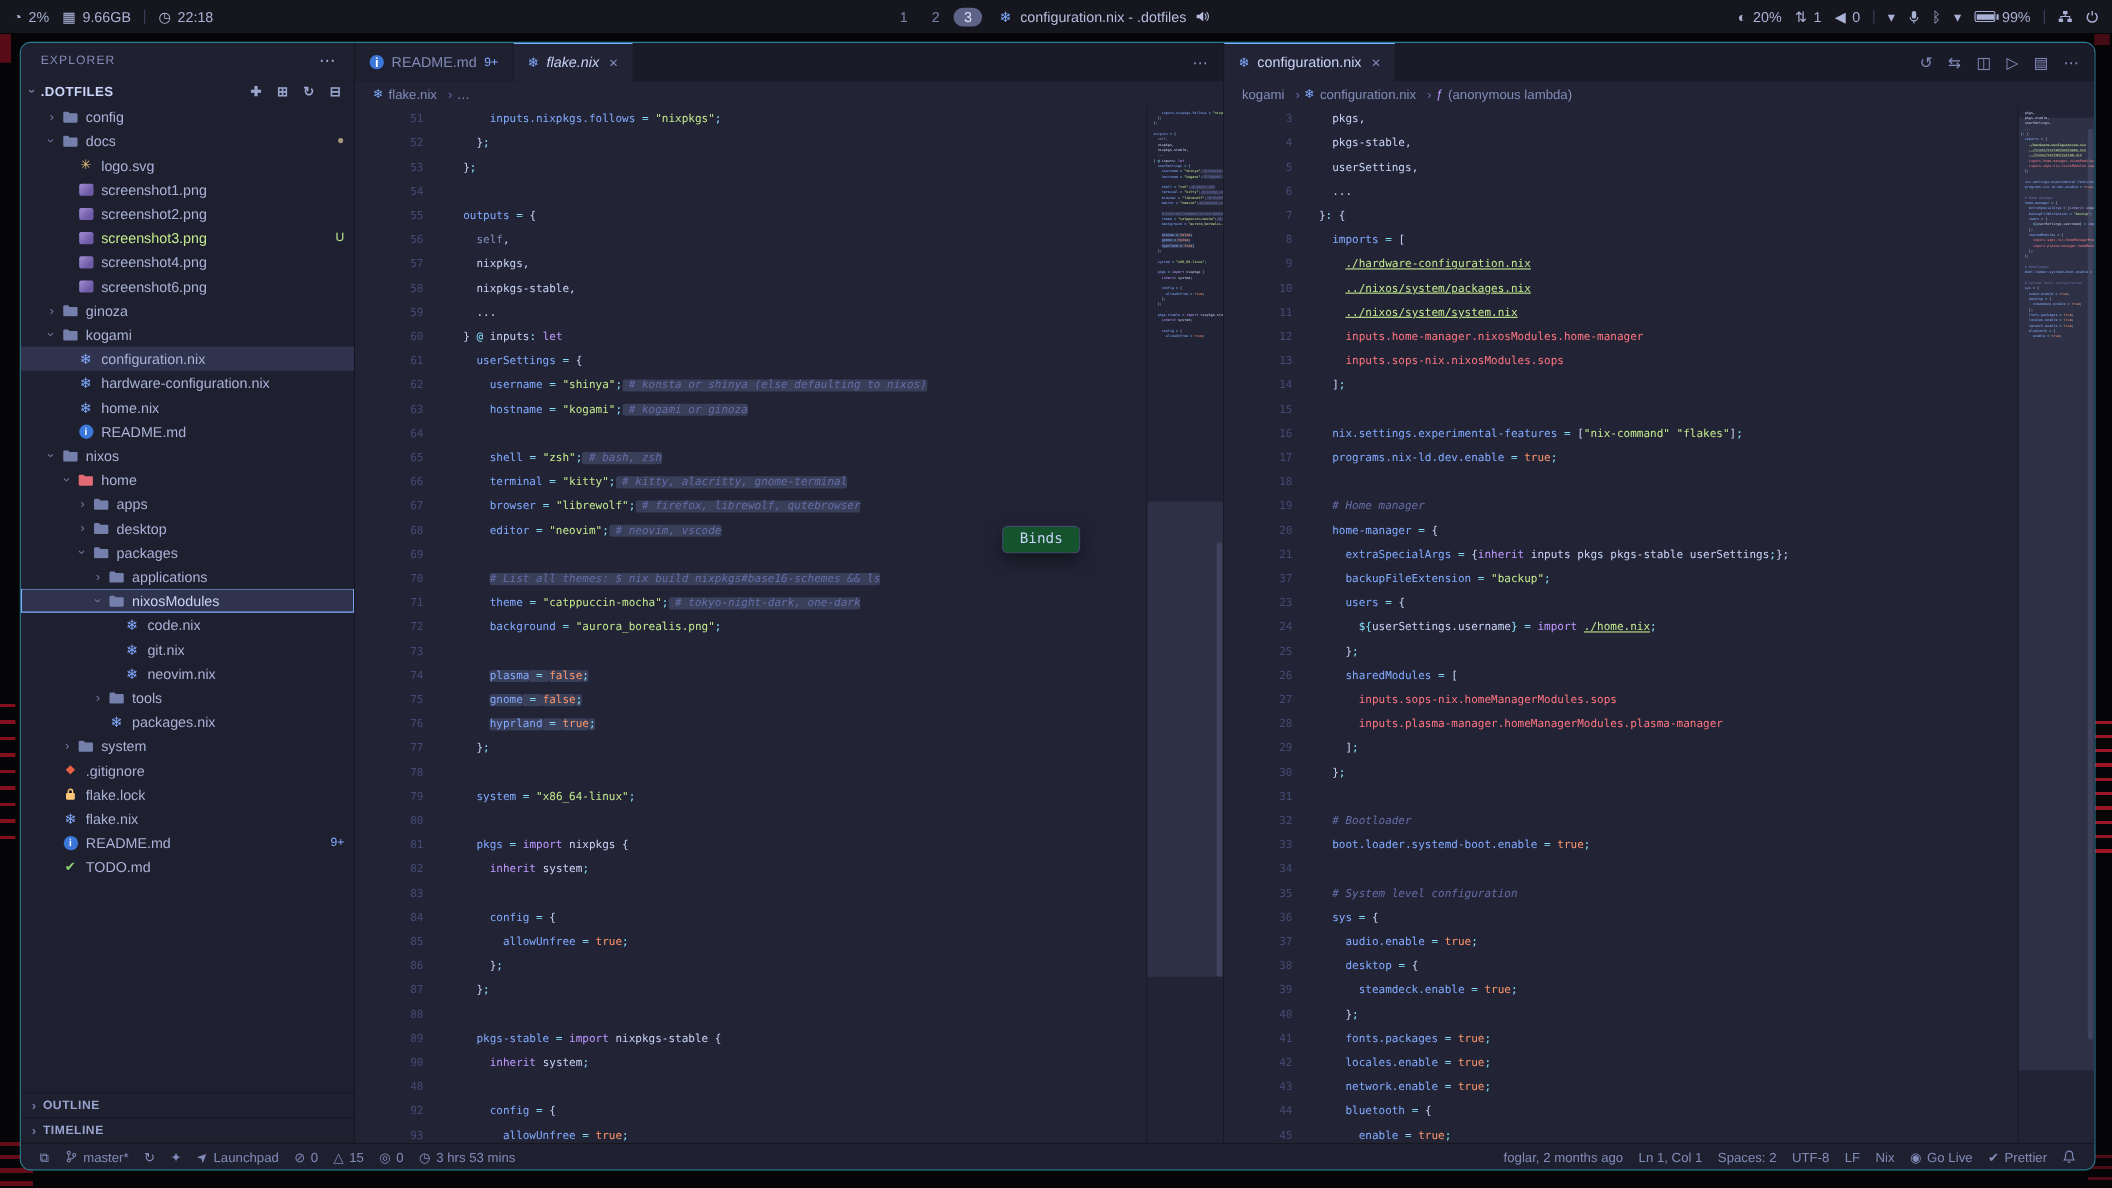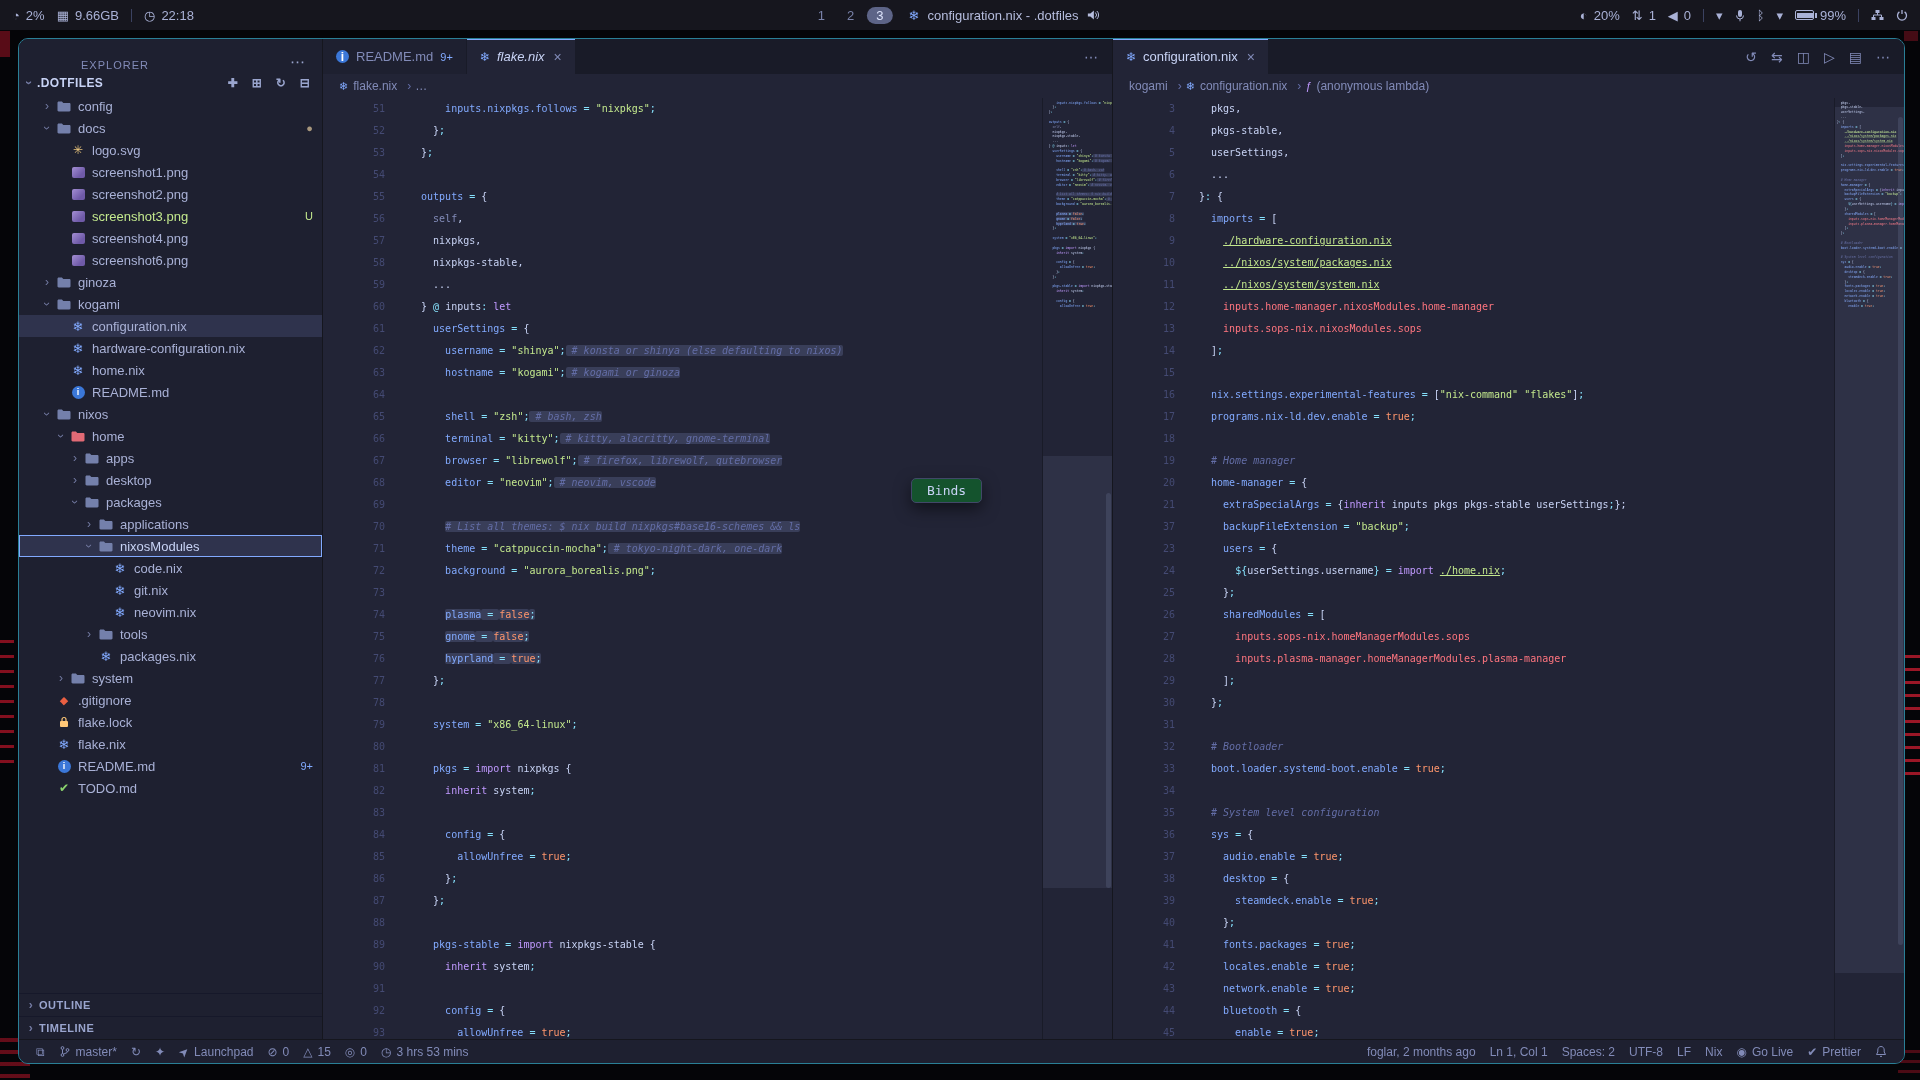--- a/index.html
+++ b/index.html
@@ -51,22 +51,22 @@
   .window {
     position:absolute; top:38px; left:18px; right:15px; bottom:16px;
     background:#1e2030; border:1px solid #2a7f96; border-radius:10px;
     overflow:hidden; display:flex; flex-direction:column; z-index:5;
   }
   .main { flex:1; display:flex; min-height:0; }
 
   
   .sidebar { width:304px; flex-shrink:0; background:#1e2030; border-right:1px solid #15161e;
              display:flex; flex-direction:column; min-height:0; }
-  .sb-title { height:32px; display:flex; align-items:flex-end; padding:0 16px 0 18px;
-              font-size:11px; letter-spacing:1px; color:#828bb8;margin-left:44px; }
+  .sb-title { height:32px; display:flex; align-items:center; padding:0 16px 0 18px;
+              font-size:11px; letter-spacing:1px; color:#828bb8; }
   .sb-title .more { margin-left:auto; font-size:15px; color:#9aa5ce; }
   .section-header { height:24px; display:flex; align-items:center; padding:0 10px 0 2px;
                     font-size:12px; font-weight:bold; color:#c8d3f5; letter-spacing:.4px; }
   .section-actions { margin-left:auto; display:flex; gap:10px; color:#9aa5ce; font-size:12px; }
   .section-actions .icon { width:14px; }
   .chev { width:16px; flex-shrink:0; color:#737aa2; font-size:12px;
           display:inline-flex; justify-content:center; }
   .chev::before { content:"›"; display:inline-block; }
   .chev.open::before { transform:rotate(90deg); }
   .tree { flex:1; overflow:hidden; font-size:13px; color:#a9b1d6; }
@@ -599,21 +599,21 @@
                 <div class="ln">81</div>
                 <div class="ln">82</div>
                 <div class="ln">83</div>
                 <div class="ln">84</div>
                 <div class="ln">85</div>
                 <div class="ln">86</div>
                 <div class="ln">87</div>
                 <div class="ln">88</div>
                 <div class="ln">89</div>
                 <div class="ln">90</div>
-                <div class="ln">91</div>
+                <div class="ln">48</div>
                 <div class="ln">92</div>
                 <div class="ln">93</div>
               </div>
               <div class="code-content"><div class="cl"><span class="tok pr">      inputs.nixpkgs.follows</span><span class="tok op"> = </span><span class="tok st">"nixpkgs"</span><span class="tok op">;</span></div><div class="cl"><span class="tok pu">    }</span><span class="tok op">;</span></div><div class="cl"><span class="tok pu">  }</span><span class="tok op">;</span></div><div class="cl"></div><div class="cl"><span class="tok pr">  outputs</span><span class="tok op"> = </span><span class="tok pu">{</span></div><div class="cl"><span class="tok dm">    self</span><span class="tok pu">,</span></div><div class="cl"><span class="tok fg">    nixpkgs</span><span class="tok pu">,</span></div><div class="cl"><span class="tok fg">    nixpkgs-stable</span><span class="tok pu">,</span></div><div class="cl"><span class="tok fg">    ...</span></div><div class="cl"><span class="tok pu">  } </span><span class="tok op">@</span><span class="tok fg"> inputs</span><span class="tok op">:</span><span class="tok kw"> let</span></div><div class="cl"><span class="tok pr">    userSettings</span><span class="tok op"> = </span><span class="tok pu">{</span></div><div class="cl"><span class="tok pr">      username</span><span class="tok op"> = </span><span class="tok st">"shinya"</span><span class="tok op">;</span><span class="tok cm sel"> # konsta or shinya (else defaulting to nixos)</span></div><div class="cl"><span class="tok pr">      hostname</span><span class="tok op"> = </span><span class="tok st">"kogami"</span><span class="tok op">;</span><span class="tok cm sel"> # kogami or ginoza</span></div><div class="cl"></div><div class="cl"><span class="tok pr">      shell</span><span class="tok op"> = </span><span class="tok st">"zsh"</span><span class="tok op">;</span><span class="tok cm sel"> # bash, zsh</span></div><div class="cl"><span class="tok pr">      terminal</span><span class="tok op"> = </span><span class="tok st">"kitty"</span><span class="tok op">;</span><span class="tok cm sel"> # kitty, alacritty, gnome-terminal</span></div><div class="cl"><span class="tok pr">      browser</span><span class="tok op"> = </span><span class="tok st">"librewolf"</span><span class="tok op">;</span><span class="tok cm sel"> # firefox, librewolf, qutebrowser</span></div><div class="cl"><span class="tok pr">      editor</span><span class="tok op"> = </span><span class="tok st">"neovim"</span><span class="tok op">;</span><span class="tok cm sel"> # neovim, vscode</span></div><div class="cl"></div><div class="cl"><span class="tok fg">      </span><span class="tok cm sel"># List all themes: $ nix build nixpkgs#base16-schemes &amp;&amp; ls</span></div><div class="cl"><span class="tok pr">      theme</span><span class="tok op"> = </span><span class="tok st">"catppuccin-mocha"</span><span class="tok op">;</span><span class="tok cm sel"> # tokyo-night-dark, one-dark</span></div><div class="cl"><span class="tok pr">      background</span><span class="tok op"> = </span><span class="tok st">"aurora_borealis.png"</span><span class="tok op">;</span></div><div class="cl"></div><div class="cl"><span class="tok fg">      </span><span class="tok pr sel">plasma</span><span class="tok op sel"> = </span><span class="tok bo sel">false</span><span class="tok op sel">;</span></div><div class="cl"><span class="tok fg">      </span><span class="tok pr sel">gnome</span><span class="tok op sel"> = </span><span class="tok bo sel">false</span><span class="tok op sel">;</span></div><div class="cl"><span class="tok fg">      </span><span class="tok pr sel">hyprland</span><span class="tok op sel"> = </span><span class="tok bo sel">true</span><span class="tok op sel">;</span></div><div class="cl"><span class="tok pu">    }</span><span class="tok op">;</span></div><div class="cl"></div><div class="cl"><span class="tok pr">    system</span><span class="tok op"> = </span><span class="tok st">"x86_64-linux"</span><span class="tok op">;</span></div><div class="cl"></div><div class="cl"><span class="tok pr">    pkgs</span><span class="tok op"> = </span><span class="tok kw">import</span><span class="tok fg"> nixpkgs </span><span class="tok pu">{</span></div><div class="cl"><span class="tok kw">      inherit</span><span class="tok fg"> system</span><span class="tok op">;</span></div><div class="cl"></div><div class="cl"><span class="tok pr">      config</span><span class="tok op"> = </span><span class="tok pu">{</span></div><div class="cl"><span class="tok pr">        allowUnfree</span><span class="tok op"> = </span><span class="tok bo">true</span><span class="tok op">;</span></div><div class="cl"><span class="tok pu">      }</span><span class="tok op">;</span></div><div class="cl"><span class="tok pu">    }</span><span class="tok op">;</span></div><div class="cl"></div><div class="cl"><span class="tok pr">    pkgs-stable</span><span class="tok op"> = </span><span class="tok kw">import</span><span class="tok fg"> nixpkgs-stable </span><span class="tok pu">{</span></div><div class="cl"><span class="tok kw">      inherit</span><span class="tok fg"> system</span><span class="tok op">;</span></div><div class="cl"></div><div class="cl"><span class="tok pr">      config</span><span class="tok op"> = </span><span class="tok pu">{</span></div><div class="cl"><span class="tok pr">        allowUnfree</span><span class="tok op"> = </span><span class="tok bo">true</span><span class="tok op">;</span></div></div>
             </div>
             <div class="minimap">
               <div class="minimap-content"><div class="cl"><span class="tok pr">      inputs.nixpkgs.follows</span><span class="tok op"> = </span><span class="tok st">"nixpkgs"</span></div><div class="cl"><span class="tok pu">    }</span><span class="tok op">;</span></div><div class="cl"><span class="tok pu">  }</span><span class="tok op">;</span></div><div class="cl"></div><div class="cl"><span class="tok pr">  outputs</span><span class="tok op"> = </span><span class="tok pu">{</span></div><div class="cl"><span class="tok dm">    self</span><span class="tok pu">,</span></div><div class="cl"><span class="tok fg">    nixpkgs</span><span class="tok pu">,</span></div><div class="cl"><span class="tok fg">    nixpkgs-stable</span><span class="tok pu">,</span></div><div class="cl"><span class="tok fg">    ...</span></div><div class="cl"><span class="tok pu">  } </span><span class="tok op">@</span><span class="tok fg"> inputs</span><span class="tok op">:</span><span class="tok kw"> let</span></div><div class="cl"><span class="tok pr">    userSettings</span><span class="tok op"> = </span><span class="tok pu">{</span></div><div class="cl"><span class="tok pr">      username</span><span class="tok op"> = </span><span class="tok st">"shinya"</span><span class="tok op">;</span><span class="tok cm sel"> # konsta or shinya (else defaulting to nixos)</span></div><div class="cl"><span class="tok pr">      hostname</span><span class="tok op"> = </span><span class="tok st">"kogami"</span><span class="tok op">;</span><span class="tok cm sel"> # kogami or ginoza</span></div><div class="cl"></div><div class="cl"><span class="tok pr">      shell</span><span class="tok op"> = </span><span class="tok st">"zsh"</span><span class="tok op">;</span><span class="tok cm sel"> # bash, zsh</span></div><div class="cl"><span class="tok pr">      terminal</span><span class="tok op"> = </span><span class="tok st">"kitty"</span><span class="tok op">;</span><span class="tok cm sel"> # kitty, alacritty, gnome-terminal</span></div><div class="cl"><span class="tok pr">      browser</span><span class="tok op"> = </span><span class="tok st">"librewolf"</span><span class="tok op">;</span><span class="tok cm sel"> # firefox, librewolf, qutebrowser</span></div><div class="cl"><span class="tok pr">      editor</span><span class="tok op"> = </span><span class="tok st">"neovim"</span><span class="tok op">;</span><span class="tok cm sel"> # neovim, vscode</span></div><div class="cl"></div><div class="cl"><span class="tok fg">      </span><span class="tok cm sel"># List all themes: $ nix build nixpkgs#base16-schemes &amp;&amp; ls</span></div><div class="cl"><span class="tok pr">      theme</span><span class="tok op"> = </span><span class="tok st">"catppuccin-mocha"</span><span class="tok op">;</span><span class="tok cm sel"> # tokyo-night-dark, one-dark</span></div><div class="cl"><span class="tok pr">      background</span><span class="tok op"> = </span><span class="tok st">"aurora_borealis.png"</span></div><div class="cl"></div><div class="cl"><span class="tok fg">      </span><span class="tok pr sel">plasma</span><span class="tok op sel"> = </span><span class="tok bo sel">false</span><span class="tok op sel">;</span></div><div class="cl"><span class="tok fg">      </span><span class="tok pr sel">gnome</span><span class="tok op sel"> = </span><span class="tok bo sel">false</span><span class="tok op sel">;</span></div><div class="cl"><span class="tok fg">      </span><span class="tok pr sel">hyprland</span><span class="tok op sel"> = </span><span class="tok bo sel">true</span><span class="tok op sel">;</span></div><div class="cl"><span class="tok pu">    }</span><span class="tok op">;</span></div><div class="cl"></div><div class="cl"><span class="tok pr">    system</span><span class="tok op"> = </span><span class="tok st">"x86_64-linux"</span><span class="tok op">;</span></div><div class="cl"></div><div class="cl"><span class="tok pr">    pkgs</span><span class="tok op"> = </span><span class="tok kw">import</span><span class="tok fg"> nixpkgs </span><span class="tok pu">{</span></div><div class="cl"><span class="tok kw">      inherit</span><span class="tok fg"> system</span><span class="tok op">;</span></div><div class="cl"></div><div class="cl"><span class="tok pr">      config</span><span class="tok op"> = </span><span class="tok pu">{</span></div><div class="cl"><span class="tok pr">        allowUnfree</span><span class="tok op"> = </span><span class="tok bo">true</span><span class="tok op">;</span></div><div class="cl"><span class="tok pu">      }</span><span class="tok op">;</span></div><div class="cl"><span class="tok pu">    }</span><span class="tok op">;</span></div><div class="cl"></div><div class="cl"><span class="tok pr">    pkgs-stable</span><span class="tok op"> = </span><span class="tok kw">import</span><span class="tok fg"> nixpkgs-stable </span></div><div class="cl"><span class="tok kw">      inherit</span><span class="tok fg"> system</span><span class="tok op">;</span></div><div class="cl"></div><div class="cl"><span class="tok pr">      config</span><span class="tok op"> = </span><span class="tok pu">{</span></div><div class="cl"><span class="tok pr">        allowUnfree</span><span class="tok op"> = </span><span class="tok bo">true</span><span class="tok op">;</span></div></div>
               <div class="minimap-slider"></div>
             </div>
             <div class="vthumb"></div>

